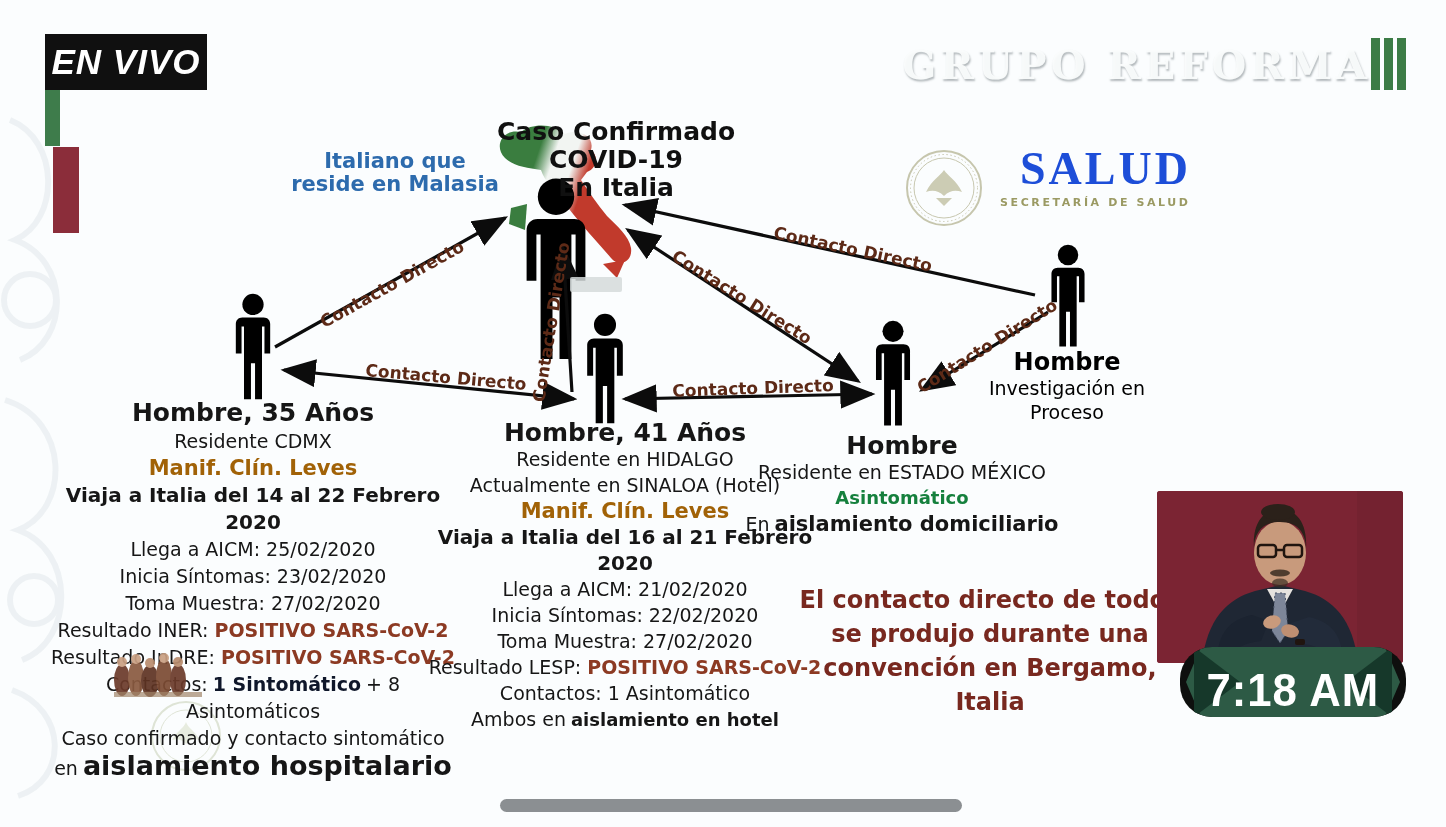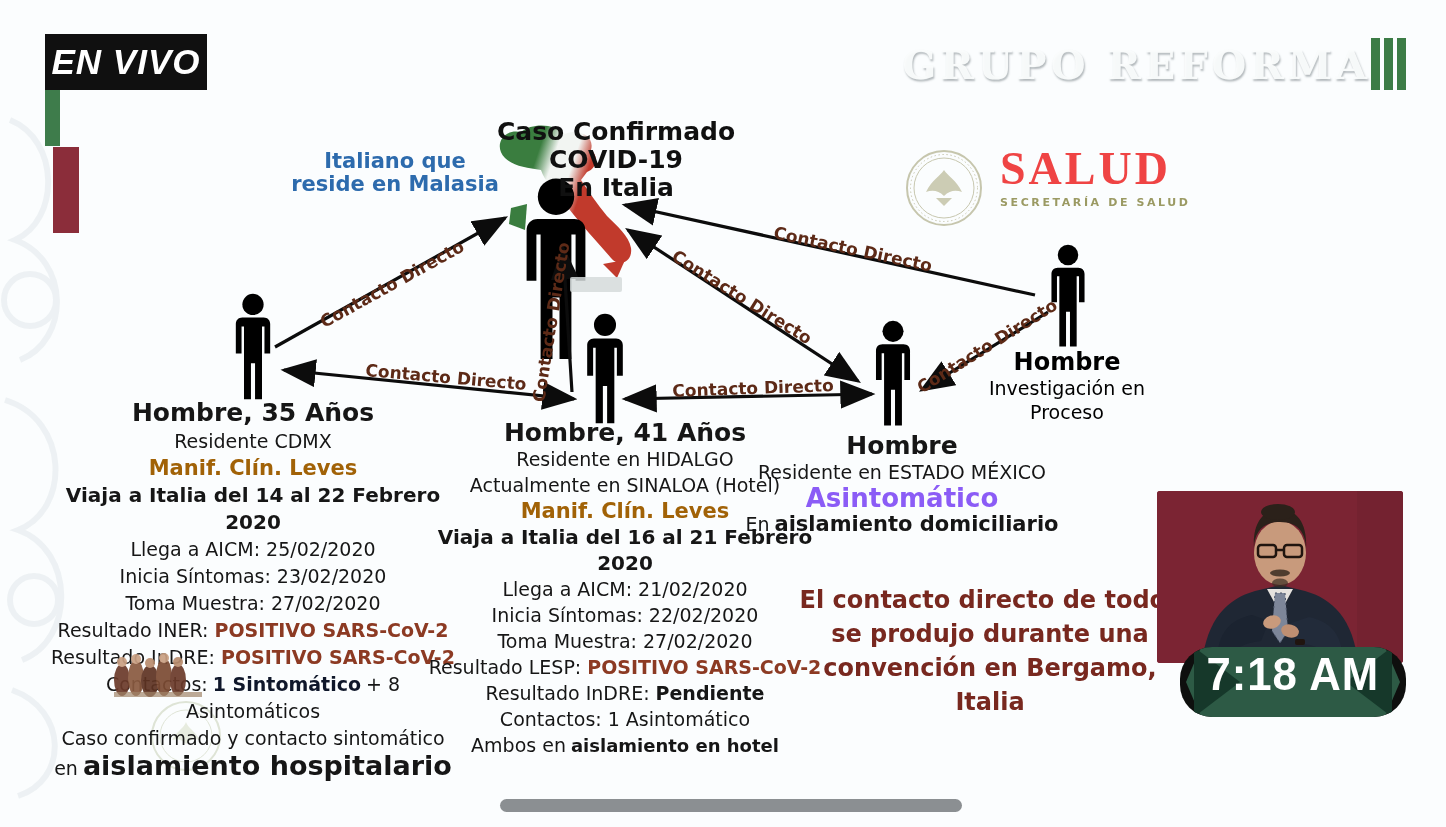--- a/index.html
+++ b/index.html
@@ -19,21 +19,21 @@
       text-shadow:1px 2px 2px rgba(170,176,180,.9);}
   #network .bars{display:flex;gap:4px;}
   #network .bars i{display:block;width:9px;height:52px;background:#3c7c46;}
 
   
   #maroon-bar{left:53px;top:147px;width:26px;height:86px;background:#8b2d3a;}
 
   
   #salud{left:900px;top:144px;display:flex;align-items:flex-start;}
   #salud .ttl{font-family:"Liberation Serif","DejaVu Serif",serif;font-weight:700;
-      font-size:46px;letter-spacing:3px;color:#ef4444;line-height:50px;}
+      font-size:46px;letter-spacing:3px;color:#1d4ed8;line-height:50px;margin-left:20px;}
   #salud .sub{font-size:11px;letter-spacing:2.6px;color:#9b9a63;font-weight:bold;margin-top:2px;}
 
   
   #malasia{left:285px;top:150px;width:220px;text-align:center;color:#2d6bad;
       font-weight:bold;font-size:21px;line-height:23px;}
   #caso-title{left:616px;top:118px;transform:translateX(-50%);text-align:center;
       color:#101010;font-weight:bold;font-size:25px;line-height:28px;white-space:nowrap;z-index:4;}
   .arrow-label{position:absolute;color:#5d2a17;font-weight:bold;font-size:17px;
       white-space:nowrap;transform:translate(-50%,-50%) rotate(var(--r));z-index:3;}
   #map-chip{left:570px;top:277px;width:52px;height:15px;background:#d5dada;opacity:.85;
@@ -57,21 +57,21 @@
   #right-man-label .t2{font-size:24px;font-weight:bold;line-height:28px;}
   #right-man-label .s2{font-size:19px;line-height:24px;}
 
   #note{left:795px;top:583px;width:390px;text-align:center;color:#78281f;
       font-weight:bold;font-size:24px;line-height:34px;z-index:4;}
 
   
   #interpreter{left:1157px;top:491px;width:246px;height:172px;background:#7b2433;
       border-radius:3px;overflow:hidden;z-index:5;}
   #clock{left:1180px;top:647px;width:226px;height:70px;border-radius:32px;background:#0e0f0e;
-      overflow:hidden;z-index:6;display:flex;align-items:flex-start;justify-content:center;}
+      overflow:hidden;z-index:6;display:flex;align-items:flex-end;justify-content:center;}
   #clock .green{position:absolute;left:6px;right:6px;top:0;bottom:0;background:#2d5a45;
       clip-path:polygon(7% 0,93% 0,100% 50%,93% 100%,7% 100%,0 50%);}
   #clock .chev{position:absolute;top:0;bottom:0;width:46px;background:#16382a;}
   #clock .chev.l{left:14px;clip-path:polygon(0 0,100% 50%,0 100%);}
   #clock .chev.r{right:14px;clip-path:polygon(100% 0,0 50%,100% 100%);}
   #clock .time{position:relative;color:#fff;font-family:"Liberation Sans",sans-serif;
       font-weight:bold;font-size:46px;transform:scaleX(.95);letter-spacing:1px;}
 
   #scrollbar{left:500px;top:799px;width:462px;height:13px;border-radius:7px;background:#8b8f92;z-index:7;}
 
@@ -241,29 +241,28 @@
   <div class="case-block m26" style="left:415px;top:420px;width:420px;">
     <div class="cl t">Hombre, 41 Años</div>
     <div class="cl">Residente en HIDALGO</div>
     <div class="cl">Actualmente en SINALOA (Hotel)</div>
     <div class="cl g">Manif. Clín. Leves</div>
     <div class="cl vb">Viaja a Italia del 16 al 21 Febrero 2020</div>
     <div class="cl">Llega a AICM: 21/02/2020</div>
     <div class="cl">Inicia Síntomas: 22/02/2020</div>
     <div class="cl">Toma Muestra: 27/02/2020</div>
     <div class="cl"><span>Resultado LESP:</span><span class="pos">POSITIVO SARS-CoV-2</span></div>
-    <div class="cl"><span>Resultado InDRE:</span><span class="pend">Pendiente</span></div>
     <div class="cl">Contactos: 1 Asintomático</div>
     <div class="cl"><span class="sp">Ambos en</span><span class="b" style="font-size:18px;">aislamiento en hotel</span></div>
   </div>
 
   <div class="case-block m26" style="left:722px;top:433px;width:360px;">
     <div class="cl t">Hombre</div>
     <div class="cl">Residente en ESTADO MÉXICO</div>
-    <div class="cl" style="color:#8b5cf6;font-weight:bold;font-size:26px;">Asintomático</div>
+    <div class="cl" style="color:#15803d;font-weight:bold;font-size:18px;">Asintomático</div>
     <div class="cl"><span class="sp">En</span><span class="b" style="font-size:21px;">aislamiento domiciliario</span></div>
   </div>
 
   <div id="right-man-label" class="abs">
     <div class="t2">Hombre</div>
     <div class="s2">Investigación en Proceso</div>
   </div>
 
   <div id="note" class="abs">
     <div>El contacto directo de todos</div>

